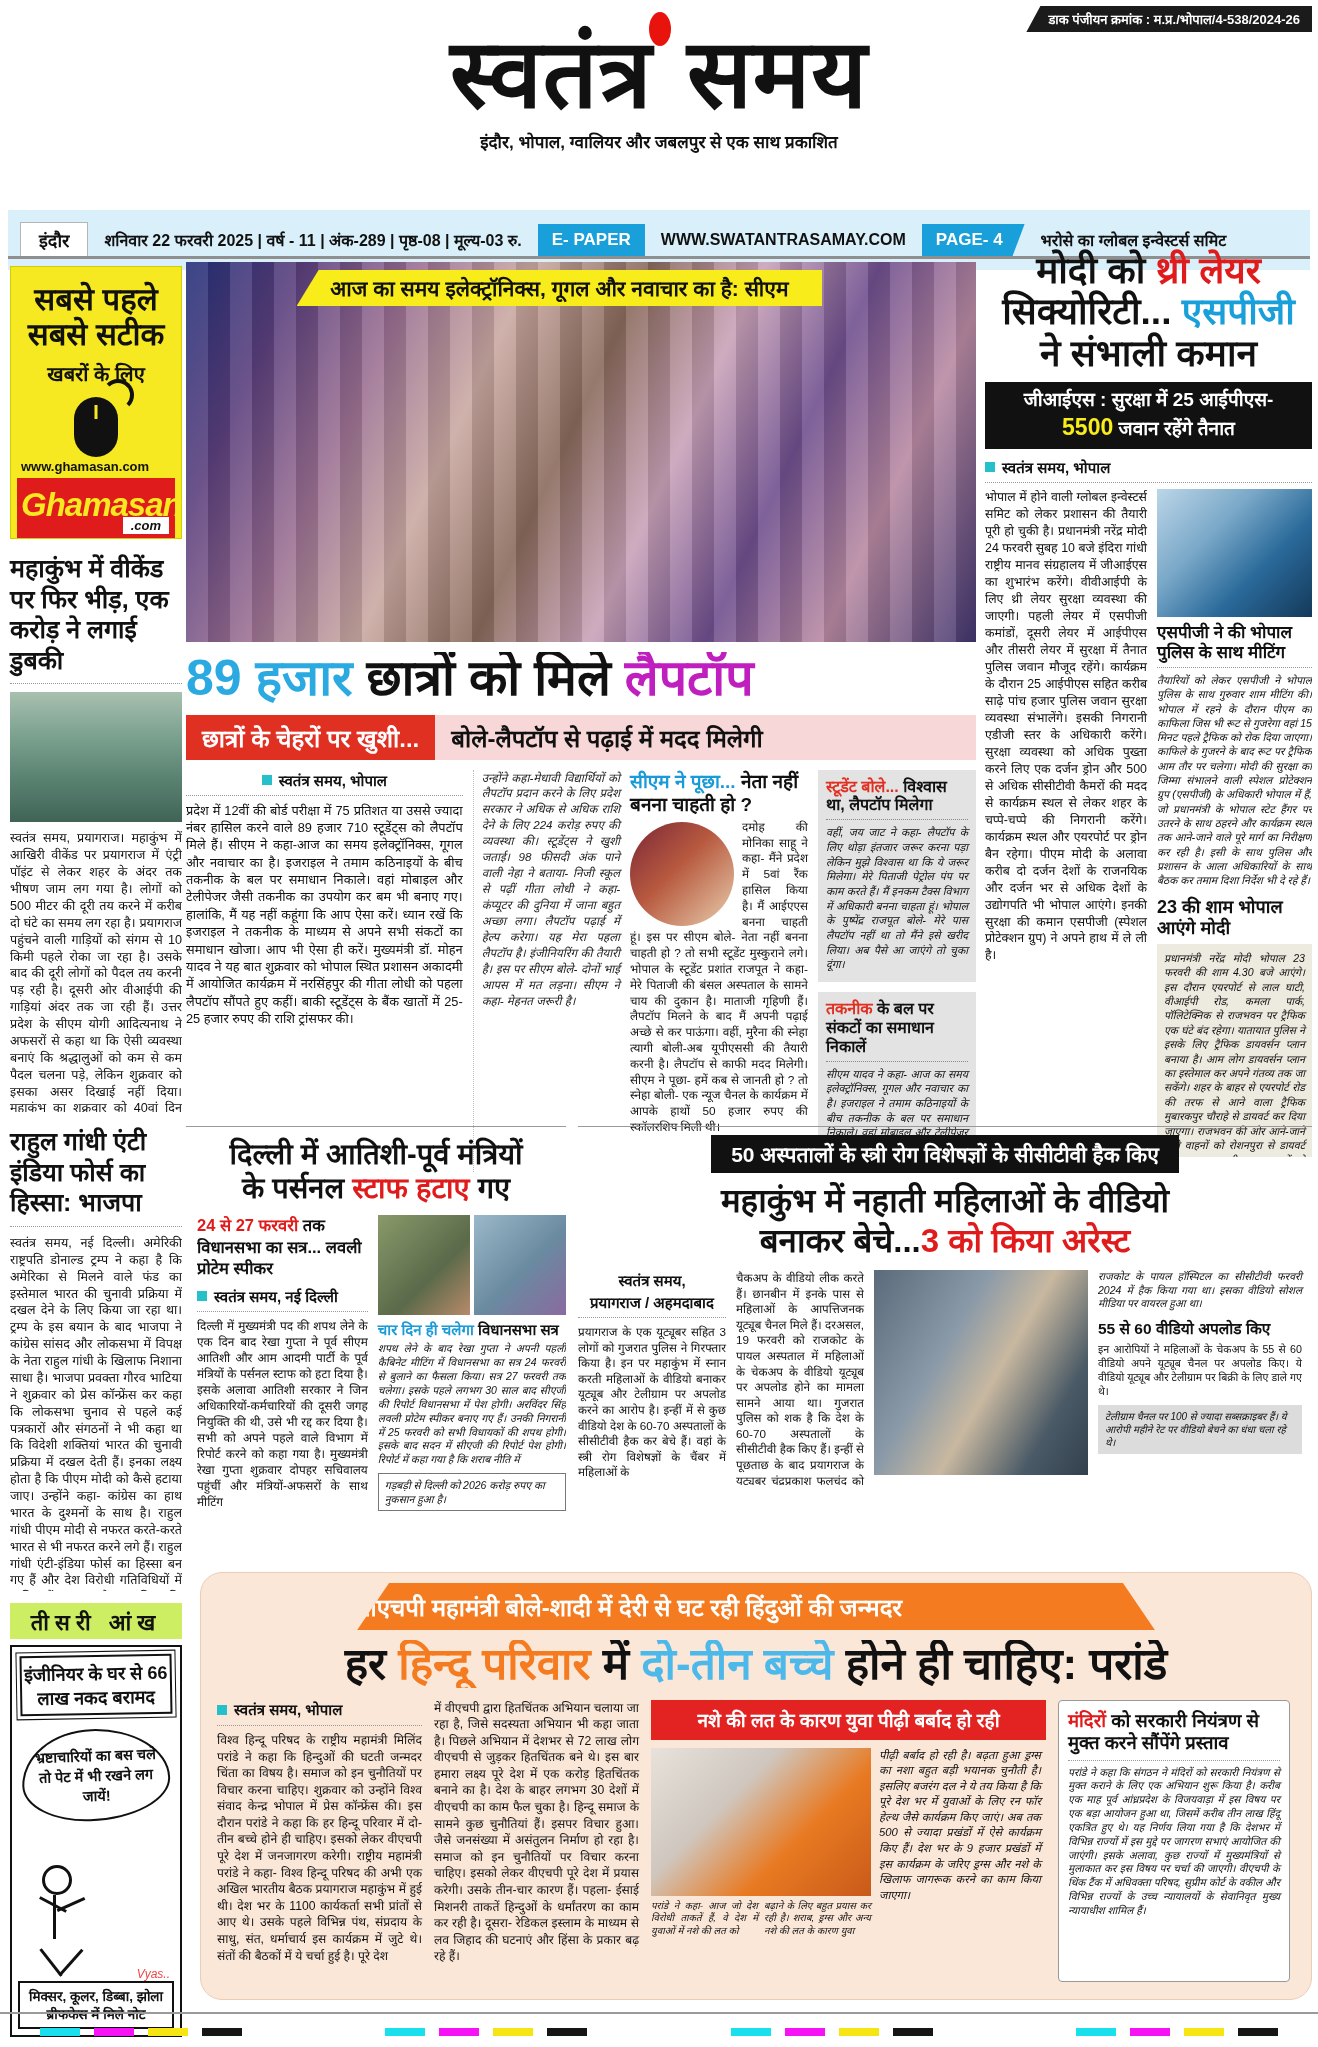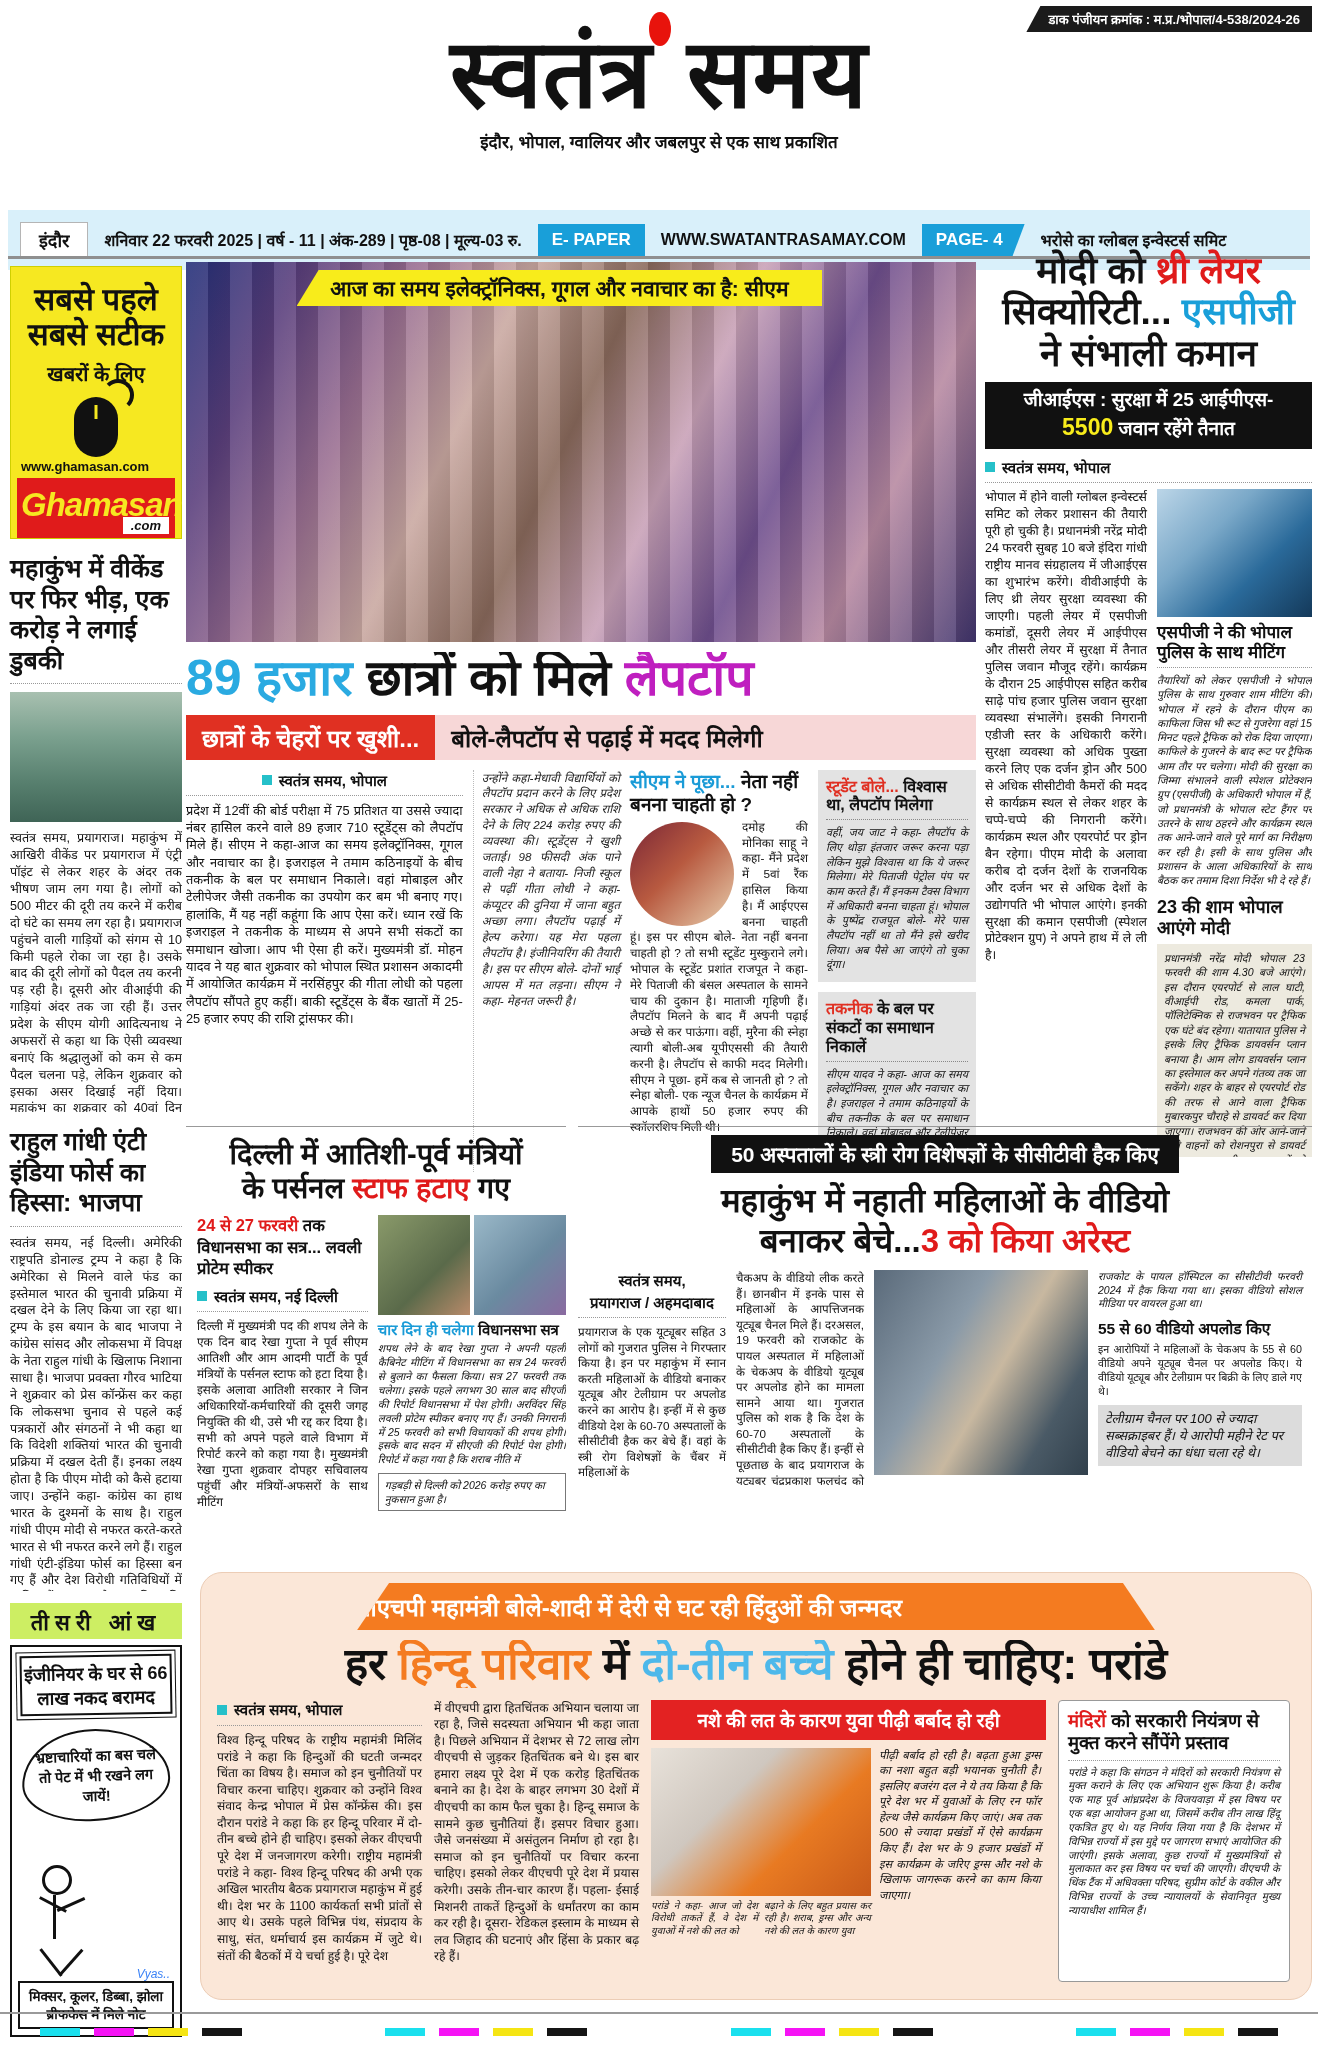--- a/index.html
+++ b/index.html
@@ -44,21 +44,21 @@
             text-align:center;padding:4px 2px;transform:rotate(-1deg);background:#fff;}
   .ct-bubble{border:2px solid #111;border-radius:48% 52% 55% 45%/60% 55% 45% 40%;padding:14px 8px;font-size:14.5px;
              font-weight:800;text-align:center;margin:14px 2px 0;transform:rotate(-2deg);background:#fff;}
   .ct-fig{position:absolute;left:16px;bottom:50px;width:80px;height:120px;}
   .fig-head{width:24px;height:24px;border:3px solid #111;border-radius:50%;margin-left:14px;}
   .fig-body{width:3px;height:44px;background:#111;margin-left:25px;}
   .fig-arm1,.fig-arm2{position:absolute;width:30px;height:3px;background:#111;top:38px;left:10px;transform:rotate(28deg);}
   .fig-arm2{left:28px;transform:rotate(-24deg);}
   .fig-leg1,.fig-leg2{position:absolute;width:34px;height:3px;background:#111;top:96px;left:6px;transform:rotate(52deg);}
   .fig-leg2{left:26px;transform:rotate(-48deg);}
-  .ct-sig{position:absolute;right:10px;bottom:54px;font-size:12px;font-style:italic;color:#3b82f6;}
+  .ct-sig{position:absolute;right:10px;bottom:54px;font-size:12px;font-style:italic;color:#ef4444;}
   .ct-foot{position:absolute;left:6px;right:6px;bottom:6px;border:2px solid #111;font-size:13.5px;font-weight:800;
            text-align:center;padding:4px 2px;background:#fff;}
   
   .lead{position:absolute;left:186px;top:262px;width:790px;}
   .lead-photo{height:380px;position:relative;
      background:linear-gradient(115deg,#24307a 0%,#5a3f7d 12%,#9a6f92 24%,#caa9a2 36%,#8a6a5c 48%,#c9a2b8 60%,#6f4f8e 72%,#b88aa2 84%,#41356e 100%);}
   .lead-photo::after{content:"";position:absolute;inset:0;
      background:repeating-linear-gradient(90deg,rgba(255,255,255,.10) 0 22px,rgba(0,0,0,.10) 22px 44px);}
   .lead-banner{position:absolute;top:8px;left:14%;width:64%;background:#f8ec1b;font-size:21px;font-weight:700;
                text-align:center;padding:4px 10px;z-index:2;clip-path:polygon(22px 0,100% 0,100% 100%,0 100%);}
@@ -127,21 +127,21 @@
   .v-row{display:flex;gap:10px;margin-top:10px;height:215px;overflow:hidden;}
   .v-col1{width:148px;}
   .v-by{flex-direction:column;gap:2px;border-bottom:1px dotted #999;}
   .v-txt{font-size:11.7px;line-height:1.33;text-align:justify;margin-top:4px;}
   .v-col2{width:128px;font-size:11.7px;line-height:1.33;text-align:justify;}
   .v-photo{width:214px;height:205px;background:linear-gradient(120deg,#5a6a7a 0%,#8a9aa8 35%,#c8b8a0 55%,#4a5a66 80%,#31404c 100%);}
   .v-col3{width:204px;}
   .v-cap{font-size:10.5px;font-style:italic;line-height:1.3;text-align:justify;}
   .v-sub-h{font-size:15.5px;font-weight:800;margin-top:6px;}
   .v-sub-b{font-size:10.7px;line-height:1.32;text-align:justify;margin-top:3px;}
-  .v-gray{background:#dcdcdc;font-size:13px;font-style:italic;line-height:1.32;padding:5px 7px;margin-top:6px;}
+  .v-gray{background:#dcdcdc;font-size:10px;font-style:italic;line-height:1.32;padding:5px 7px;margin-top:6px;}
   
   .vhp{position:absolute;left:200px;top:1572px;width:1112px;height:428px;background:#fbe7d8;
        border:1px solid #eccdb6;border-radius:22px;box-sizing:border-box;padding:10px 16px;}
   .r-ribbon{width:74%;margin:0 auto;background:#f47b20;color:#fff;text-align:left;font-size:24px;font-weight:800;
             padding:7px 0;clip-path:polygon(4% 0,96% 0,100% 100%,0 100%);}
   .r-head{text-align:center;font-size:44px;font-weight:800;line-height:1.08;margin-top:10px;white-space:nowrap;overflow:hidden;}
   .r-org{color:#f47b20;} .r-cyan{color:#4db8ea;}
   .r-row{display:flex;gap:12px;margin-top:12px;height:282px;overflow:hidden;}
   .r-col{width:205px;font-size:12.2px;line-height:1.36;text-align:justify;}
   .r-mid{width:395px;}

